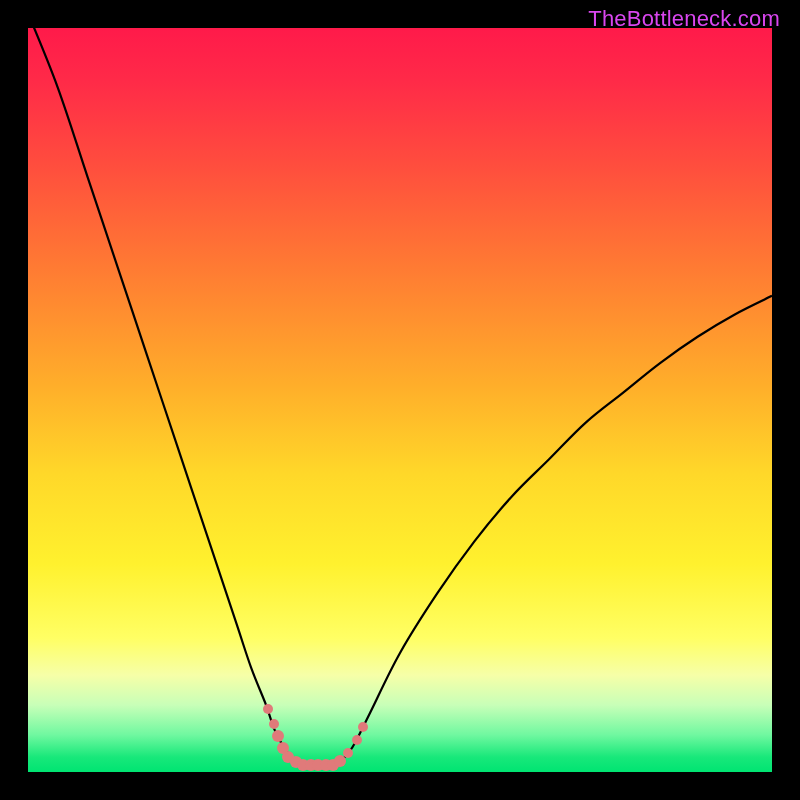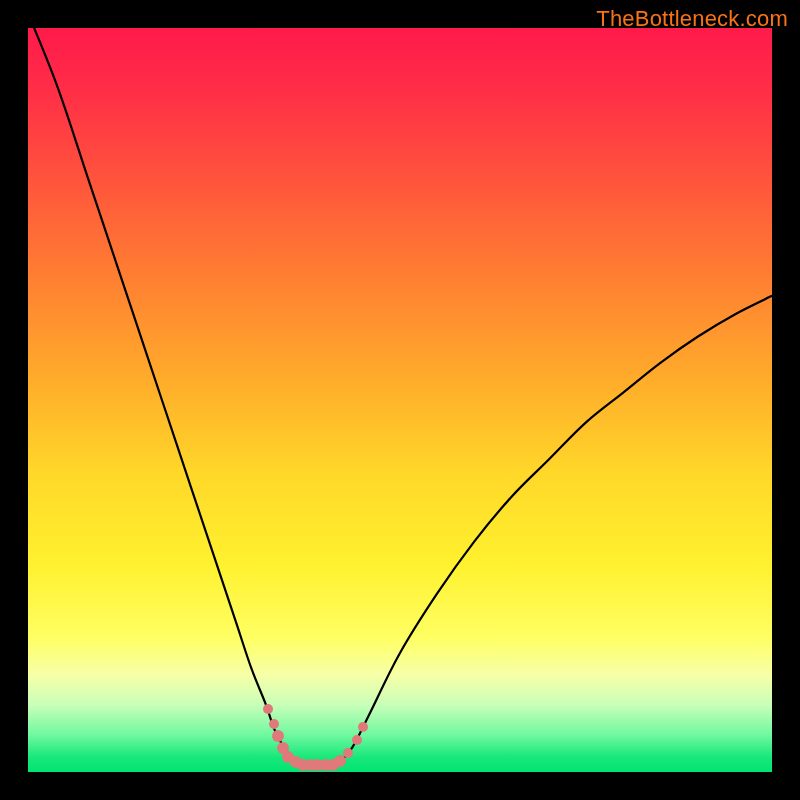--- a/index.html
+++ b/index.html
@@ -7,22 +7,22 @@
     width: 800px;
     height: 800px;
     background: #000;
     position: relative;
     overflow: hidden;
     font-family: Arial, sans-serif;
   }
   .watermark {
     position: absolute;
     top: 6px;
-    right: 12px;
-    color: #f97316;
+    right: 20px;
+    color: #d946ef;
     font-size: 22px;
     font-weight: 500;
     z-index: 10;
     letter-spacing: 0.2px;
   }
   .plot-area {
     position: absolute;
     left: 28px;
     top: 28px;
     width: 744px;

